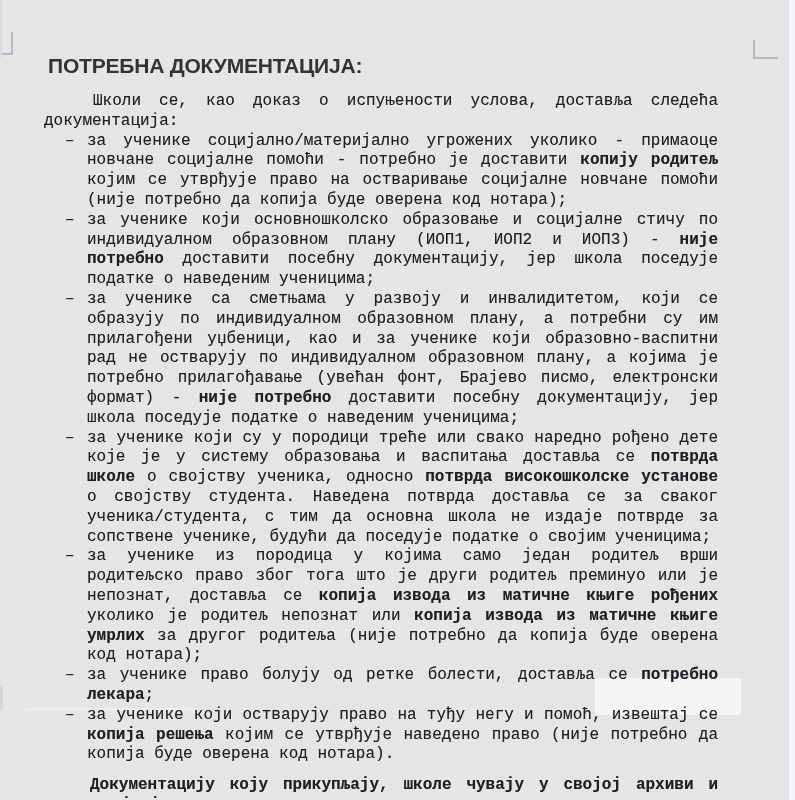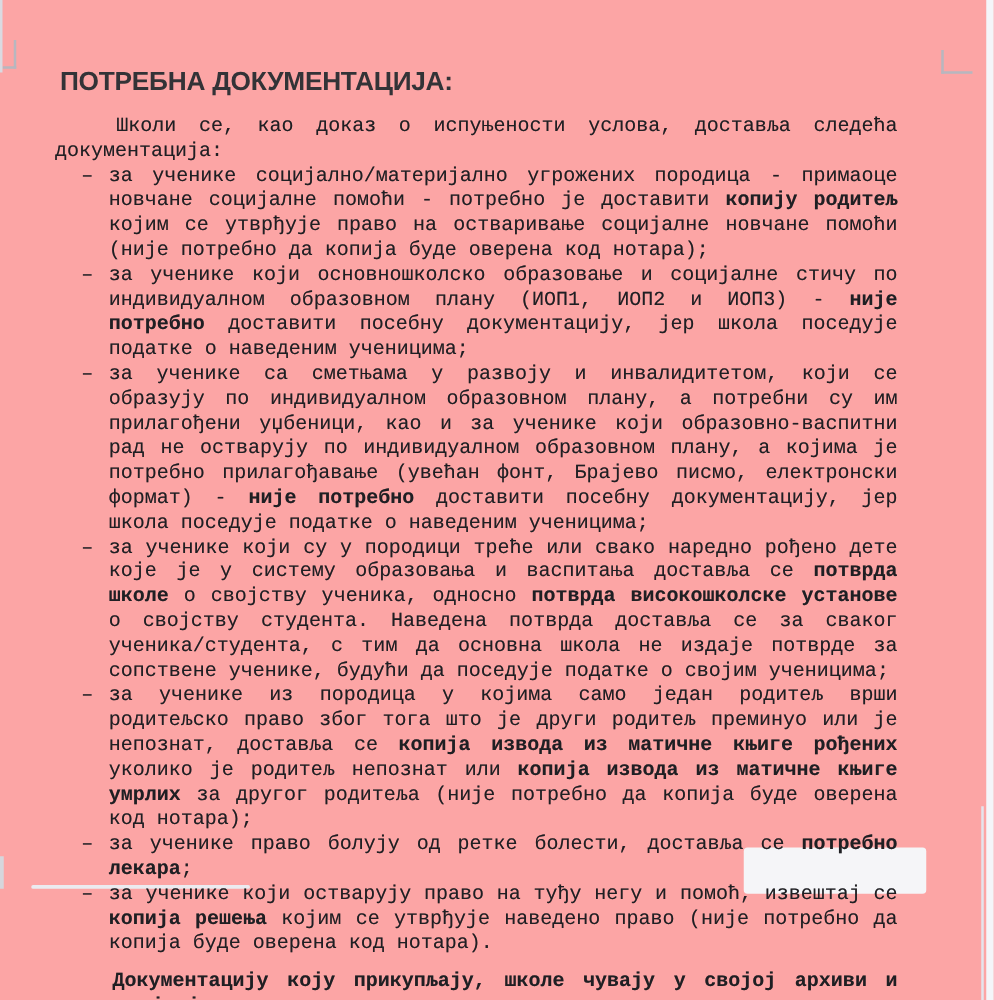--- a/index.html
+++ b/index.html
@@ -9,21 +9,21 @@
   body {
     width: 795px;
     height: 800px;
     background: #ffffff;
     font-family: "Liberation Serif", serif;
   }
   .page {
     position: relative;
     width: 795px;
     height: 800px;
-    background: #fca5a5;
+    background: #e5e5e5;
     overflow: hidden;
   }
 
   
   .mark { position: absolute; background: #b7b7bf; }
   .cm-tl-v { left: 11px; top: 32px; width: 2px;  height: 23px; }
   .cm-tl-h { left: 2px;  top: 53px; width: 11px; height: 2px;  }
   .cm-tr-v { left: 753px; top: 40px; width: 2px;  height: 19px; }
   .cm-tr-h { left: 753px; top: 57px; width: 25px; height: 2px;  }
   .edge { position: absolute; }
@@ -99,21 +99,21 @@
   <div class="edge edge-right-band"></div>
   <div class="edge edge-right-line"></div>
   <div class="edge smudge-bottom"></div>
   <div class="edge shadow-bottom-left"></div>
 
   <h1 class="doc-title">ПОТРЕБНА ДОКУМЕНТАЦИЈА:</h1>
 
   <div class="content">
     <p class="intro">Школи се, као доказ о испуњености услова, доставља следећа документација:</p>
     <ul class="req-list" id="req-list">
-        <li><span class="marker">–</span><span>за ученике социјално/материјално угрожених породица - примаоце новчане социјалне помоћи - потребно је доставити </span><b>копију родитељ</b><span> којим се утврђује право на остваривање социјалне новчане помоћи (није потребно да копија буде оверена код нотара);</span></li>
+        <li><span class="marker">–</span><span>за ученике социјално/материјално угрожених уколико - примаоце новчане социјалне помоћи - потребно је доставити </span><b>копију родитељ</b><span> којим се утврђује право на остваривање социјалне новчане помоћи (није потребно да копија буде оверена код нотара);</span></li>
         <li><span class="marker">–</span><span>за ученике који основношколско образовање и социјалне стичу по индивидуалном образовном плану (ИОП1, ИОП2 и ИОП3) - </span><b>није потребно</b><span> доставити посебну документацију, јер школа поседује податке о наведеним ученицима;</span></li>
         <li><span class="marker">–</span><span>за ученике са сметњама у развоју и инвалидитетом, који се образују по индивидуалном образовном плану, а потребни су им прилагођени уџбеници, као и за ученике који образовно-васпитни рад не остварују по индивидуалном образовном плану, а којима је потребно прилагођавање (увећан фонт, Брајево писмо, електронски формат) - </span><b>није потребно</b><span> доставити посебну документацију, јер школа поседује податке о наведеним ученицима;</span></li>
         <li><span class="marker">–</span><span>за ученике који су у породици треће или свако наредно рођено дете које је у систему образовања и васпитања доставља се </span><b>потврда школе</b><span> о својству ученика, односно </span><b>потврда високошколске установе</b><span> о својству студента. Наведена потврда доставља се за сваког ученика/студента, с тим да основна школа не издаје потврде за сопствене ученике, будући да поседује податке о својим ученицима;</span></li>
         <li><span class="marker">–</span><span>за ученике из породица у којима само један родитељ врши родитељско право због тога што је други родитељ преминуо или је непознат, доставља се </span><b>копија извода из матичне књиге рођених</b><span> уколико је родитељ непознат или </span><b>копија извода из матичне књиге умрлих</b><span> за другог родитеља (није потребно да копија буде оверена код нотара);</span></li>
         <li><span class="marker">–</span><span>за ученике право болују од ретке болести, доставља се </span><b>потребно лекара</b><span>;</span></li>
         <li><span class="marker">–</span><span>за ученике који остварују право на туђу негу и помоћ, извештај се </span><b>копија решења</b><span> којим се утврђује наведено право (није потребно да копија буде оверена код нотара).</span></li>
       </ul>
     <p class="closing">Документацију коју прикупљају, школе чувају у својој архиви и достављају је на захтев надлежне школске управе.</p>
   </div>
 

